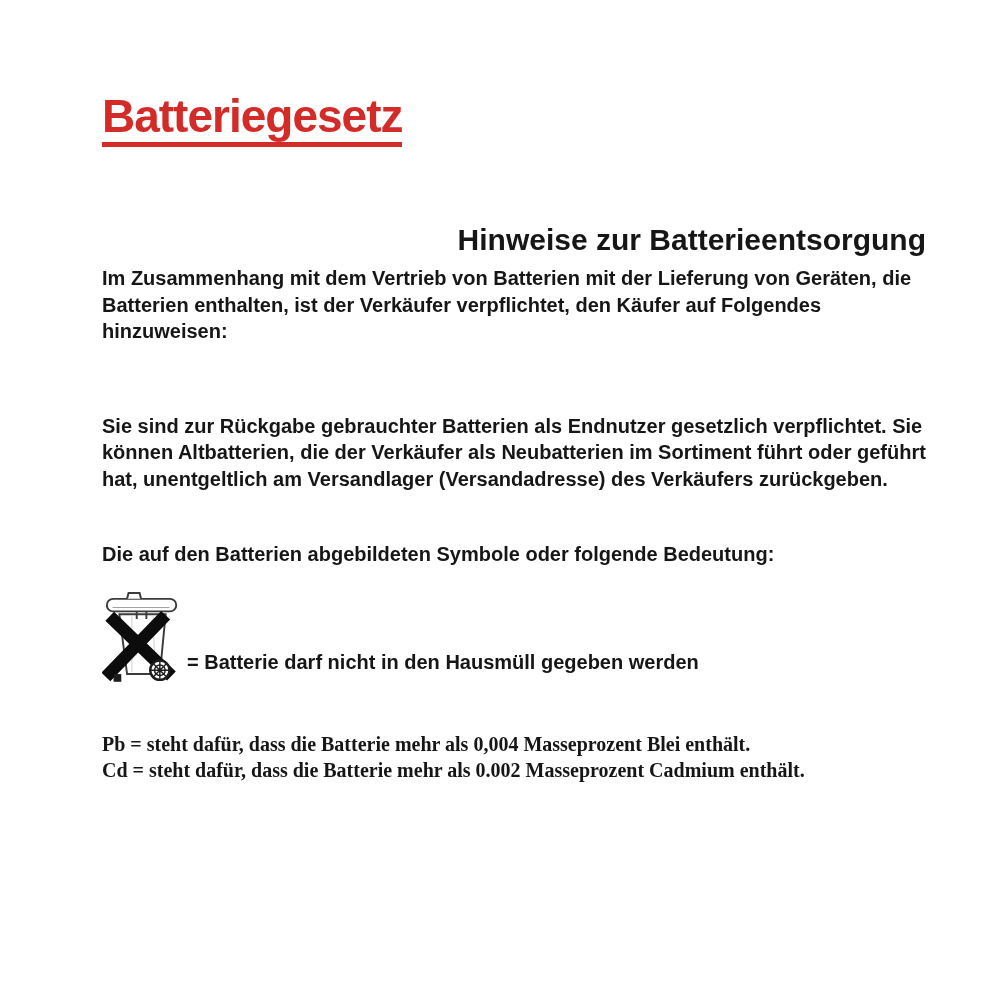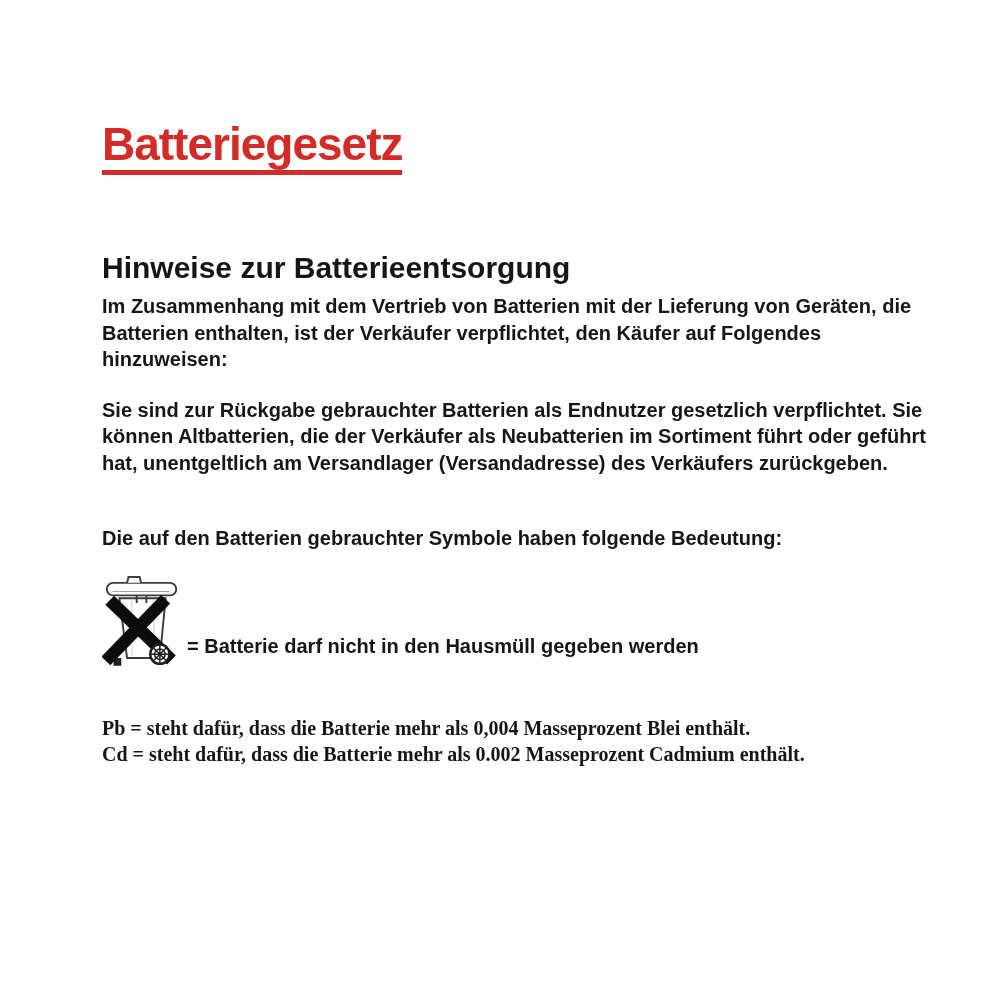--- a/index.html
+++ b/index.html
@@ -8,46 +8,47 @@
     width: 1000px;
     height: 1000px;
     font-family: "Liberation Sans", sans-serif;
     overflow: hidden;
   }
   .page {
     position: relative;
     width: 1000px;
     height: 784px;
     background: #ffffff;
-    padding: 120px 74px 0 102px;
+    padding: 92px 74px 0 102px;
     color: #161616;
     font-weight: bold;
   }
   .title {
     display: inline-block;
     color: #d32b27;
     font-size: 46px;
     line-height: 48px;
     letter-spacing: -1px;
     border-bottom: 5px solid #d32b27;
     padding-bottom: 2px;
   }
   .subtitle {
     margin-top: 76px;
     font-size: 30px;
     line-height: 34px;
     color: #161616;
+    text-align: right;
   }
   .para {
     font-size: 20px;
     line-height: 26.5px;
     color: #161616;
   }
   .p1 { margin-top: 8px; }
-  .p2 { margin-top: 24px; }
+  .p2 { margin-top: 68px; }
   .p3 { margin-top: 49px; }
   .symbol-row {
     margin-top: 19px;
     display: flex;
     align-items: flex-end;
   }
   .bin-icon {
     width: 81px;
     height: 97px;
     flex: 0 0 auto;
@@ -72,21 +73,21 @@
 <div class="page">
 
   <h1 class="title">Batteriegesetz</h1>
 
   <h2 class="subtitle">Hinweise zur Batterieentsorgung</h2>
 
   <p class="para p1">Im Zusammenhang mit dem Vertrieb von Batterien mit der Lieferung von Geräten, die Batterien enthalten, ist der Verkäufer verpflichtet, den Käufer auf Folgendes hinzuweisen:</p>
 
   <p class="para p2">Sie sind zur Rückgabe gebrauchter Batterien als Endnutzer gesetzlich verpflichtet. Sie können Altbatterien, die der Verkäufer als Neubatterien im Sortiment führt oder geführt hat, unentgeltlich am Versandlager (Versandadresse) des Verkäufers zurückgeben.</p>
 
-  <p class="para p3">Die auf den Batterien gebrauchter Symbole haben folgende Bedeutung:</p>
+  <p class="para p3">Die auf den Batterien abgebildeten Symbole oder folgende Bedeutung:</p>
 
   <div class="symbol-row">
     <svg class="bin-icon" viewBox="0 0 84 100" xmlns="http://www.w3.org/2000/svg">
 
       <path d="M18 28 L66 28 L60 90 L26 90 Z" fill="none" stroke="#3c3c3c" stroke-width="2"></path>
       <path d="M31 30 L31 88 M53 30 L55 88" stroke="#cccccc" stroke-width="1" fill="none"></path>
 
       <rect x="5" y="12" width="72" height="13" rx="6.5" fill="#ffffff" stroke="#3c3c3c" stroke-width="2"></rect>
       <line x1="11" y1="21" x2="70" y2="21" stroke="#9a9a9a" stroke-width="1"></line>
 

